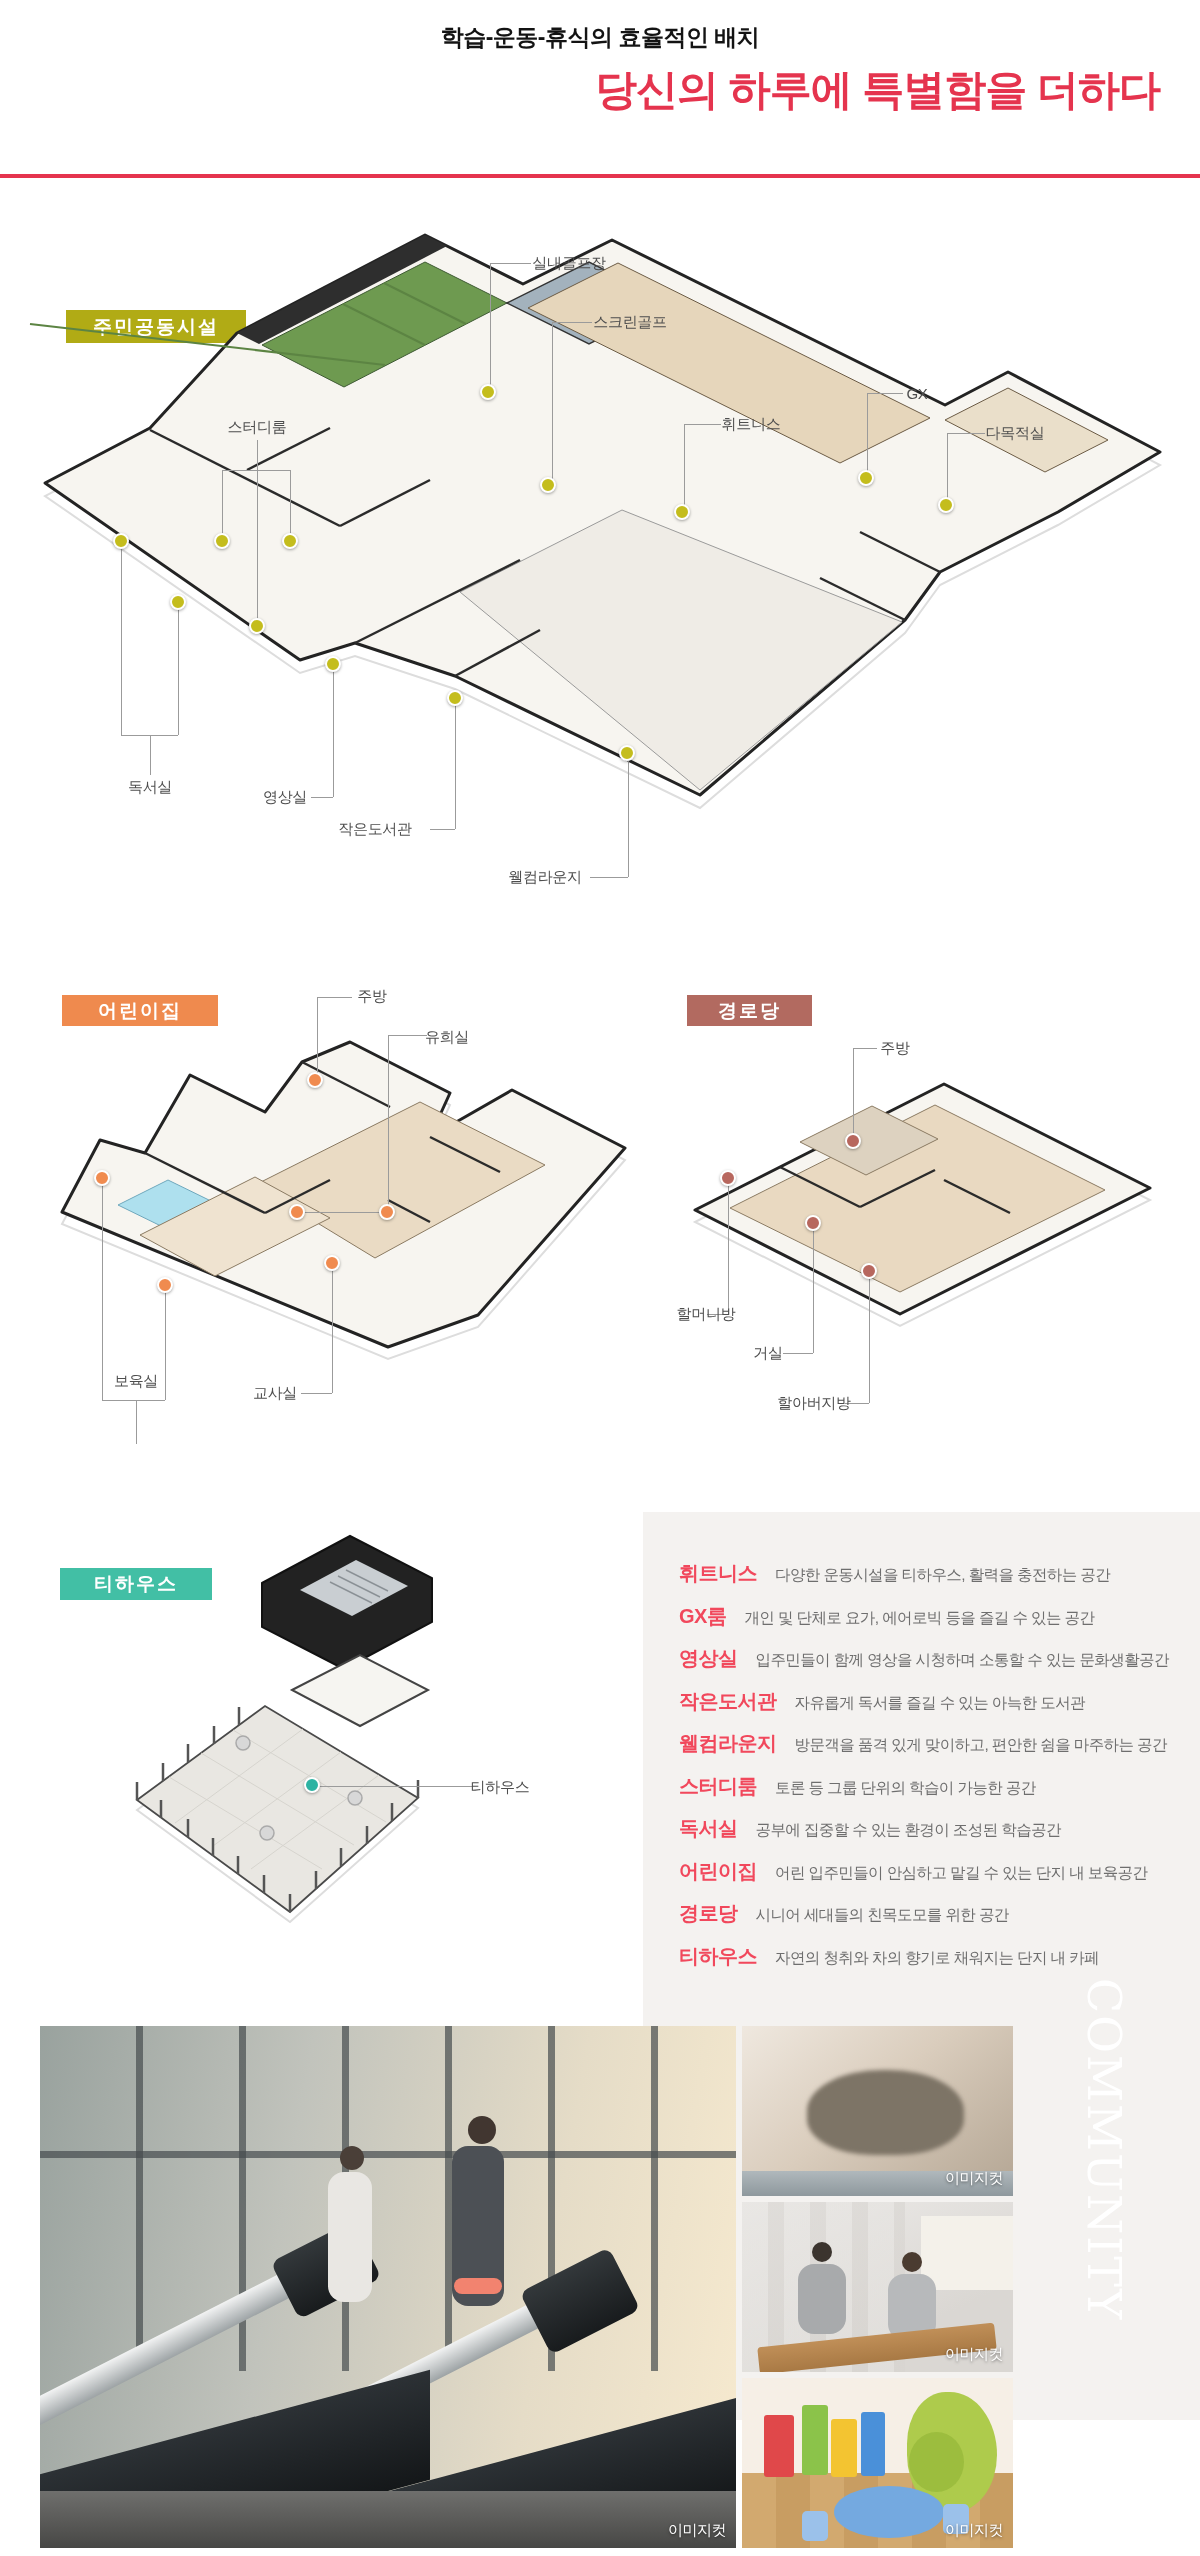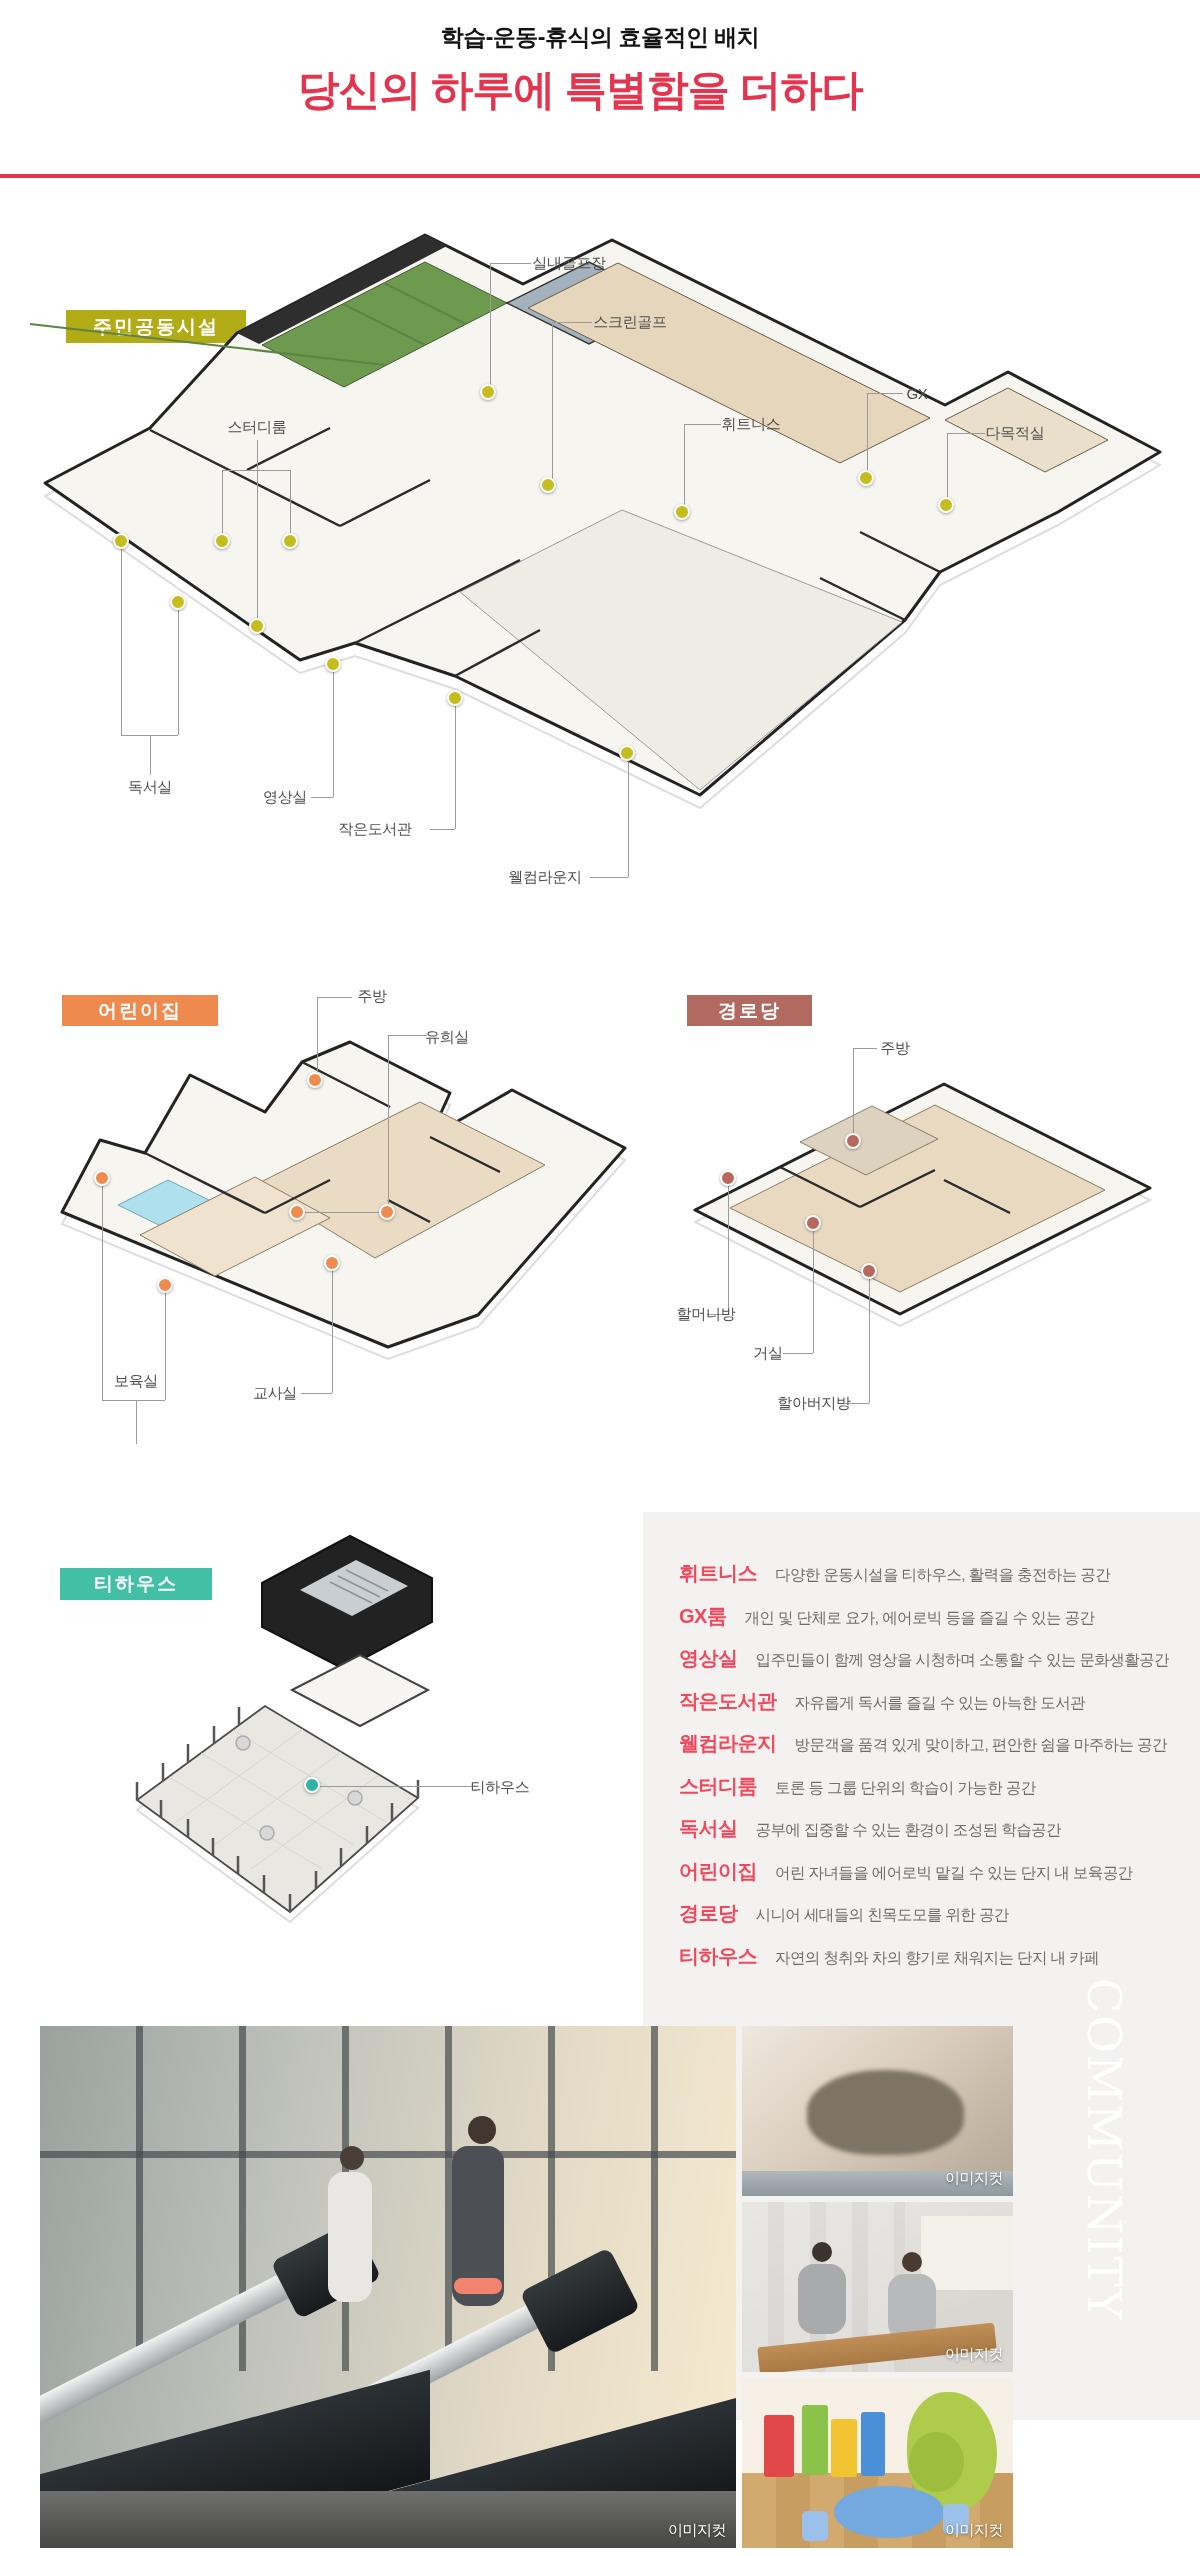--- a/index.html
+++ b/index.html
@@ -1,21 +1,21 @@
 <!DOCTYPE html>
 <html><head>
 <meta charset="utf-8">
 <style>
   html,body{margin:0;padding:0}
   body{width:1200px;height:2556px;position:relative;background:#fff;overflow:hidden;
        font-family:"Liberation Sans","DejaVu Sans",sans-serif;}
   
   .subtitle{position:absolute;left:0;top:22px;width:1200px;text-align:center;
             font-size:23px;font-weight:700;color:#131313;letter-spacing:-.5px}
-  .title{position:absolute;left:0;top:62px;width:1160px;text-align:center;
+  .title{position:absolute;left:0;top:62px;width:1160px;text-align:right;
          font-size:42px;font-weight:800;letter-spacing:-1px}
   .divider{position:absolute;left:0;top:174px;width:1200px;height:4px}
   
   .badge{position:absolute;color:#fff;font-weight:700;font-size:19px;letter-spacing:2px;
          display:flex;align-items:center;justify-content:center}
   
   .callout{position:absolute;transform:translate(-50%,-50%);font-size:15px;color:#4e4e4e;
            white-space:nowrap;letter-spacing:-.3px}
   .dot{position:absolute;width:12px;height:12px;border-radius:50%;border:2px solid #fff;
        transform:translate(-50%,-50%);box-shadow:0 1px 3px rgba(0,0,0,.35);background:var(--c)}
@@ -284,21 +284,21 @@
 
 <div class="panel"></div>
 <div class="flist">
   <div class="frow"><span class="term" style="color:#f1485c">휘트니스</span><span class="fdesc">다양한 운동시설을 티하우스, 활력을 충전하는 공간</span></div>
   <div class="frow"><span class="term" style="color:#f1485c">GX룸</span><span class="fdesc">개인 및 단체로 요가, 에어로빅 등을 즐길 수 있는 공간</span></div>
   <div class="frow"><span class="term" style="color:#f1485c">영상실</span><span class="fdesc">입주민들이 함께 영상을 시청하며 소통할 수 있는 문화생활공간</span></div>
   <div class="frow"><span class="term" style="color:#f1485c">작은도서관</span><span class="fdesc">자유롭게 독서를 즐길 수 있는 아늑한 도서관</span></div>
   <div class="frow"><span class="term" style="color:#f1485c">웰컴라운지</span><span class="fdesc">방문객을 품격 있게 맞이하고, 편안한 쉼을 마주하는 공간</span></div>
   <div class="frow"><span class="term" style="color:#f1485c">스터디룸</span><span class="fdesc">토론 등 그룹 단위의 학습이 가능한 공간</span></div>
   <div class="frow"><span class="term" style="color:#f1485c">독서실</span><span class="fdesc">공부에 집중할 수 있는 환경이 조성된 학습공간</span></div>
-  <div class="frow"><span class="term" style="color:#f1485c">어린이집</span><span class="fdesc">어린 자녀들을 에어로빅 맡길 수 있는 단지 내 보육공간</span></div>
+  <div class="frow"><span class="term" style="color:#f1485c">어린이집</span><span class="fdesc">어린 입주민들이 안심하고 맡길 수 있는 단지 내 보육공간</span></div>
   <div class="frow"><span class="term" style="color:#f1485c">경로당</span><span class="fdesc">시니어 세대들의 친목도모를 위한 공간</span></div>
   <div class="frow"><span class="term" style="color:#f1485c">티하우스</span><span class="fdesc">자연의 청취와 차의 향기로 채워지는 단지 내 카페</span></div>
 </div>
 
 <div class="community">COMMUNITY</div>
 
 <div class="photo gym" style="left:40px;top:2026px;width:696px;height:522px">
   <div class="win"></div>
   <div class="beam"></div>
   <div class="tread-rail" style="left:-40px;top:300px;width:360px"></div>

